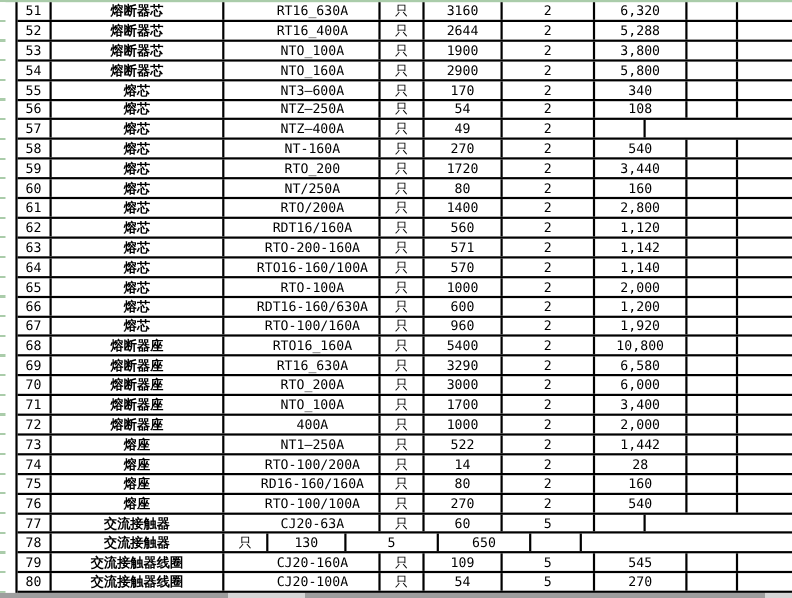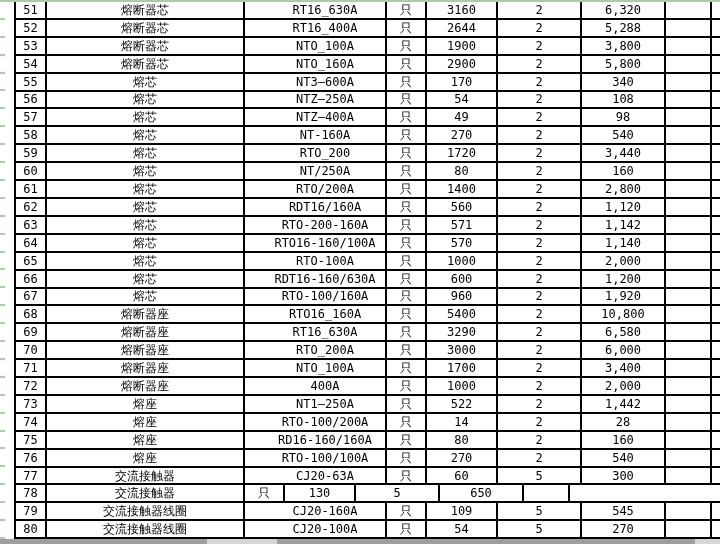--- a/index.html
+++ b/index.html
@@ -55,21 +55,21 @@
   .tcell {
     box-sizing: border-box;
     border-right: 2px solid var(--border);
     display: flex; align-items: center; justify-content: center;
     font-size: 12px;
     line-height: 1;
     white-space: nowrap;
     overflow: hidden;
   }
   .c0 { width: 31px; }
-  .c1 { width: 198px; }
+  .c1 { width: 157px; font-weight: bold; }
   .c2 { width: 142px; padding-left: 20px; }
   .c3 { width: 40px; }
   .c4 { width: 71px; }
   .c5 { width: 84px; }
   .c6 { width: 84px; }
   .c7 { width: 46px; border-right-width: 2px; }
   
   .bottom-shadow {
     position: absolute; left: 0; bottom: 0;
     width: 720px; height: 5px;
@@ -149,21 +149,20 @@
         <div class="tcell c6">108</div>
         <div class="tcell c7"></div>
       </div>
       <div class="trow">
         <div class="tcell c0">57</div>
         <div class="tcell c1">熔芯</div>
         <div class="tcell c2">NTZ—400A</div>
         <div class="tcell c3">只</div>
         <div class="tcell c4">49</div>
         <div class="tcell c5">2</div>
-        <div class="tcell c6">98</div>
         <div class="tcell c7"></div>
       </div>
       <div class="trow">
         <div class="tcell c0">58</div>
         <div class="tcell c1">熔芯</div>
         <div class="tcell c2">NT-160A</div>
         <div class="tcell c3">只</div>
         <div class="tcell c4">270</div>
         <div class="tcell c5">2</div>
         <div class="tcell c6">540</div>
@@ -349,21 +348,20 @@
         <div class="tcell c6">540</div>
         <div class="tcell c7"></div>
       </div>
       <div class="trow">
         <div class="tcell c0">77</div>
         <div class="tcell c1">交流接触器</div>
         <div class="tcell c2">CJ20-63A</div>
         <div class="tcell c3">只</div>
         <div class="tcell c4">60</div>
         <div class="tcell c5">5</div>
-        <div class="tcell c6">300</div>
         <div class="tcell c7"></div>
       </div>
       <div class="trow">
         <div class="tcell c0">78</div>
         <div class="tcell c1">交流接触器</div>
         <div class="tcell c3">只</div>
         <div class="tcell c4">130</div>
         <div class="tcell c5">5</div>
         <div class="tcell c6">650</div>
         <div class="tcell c7"></div>

